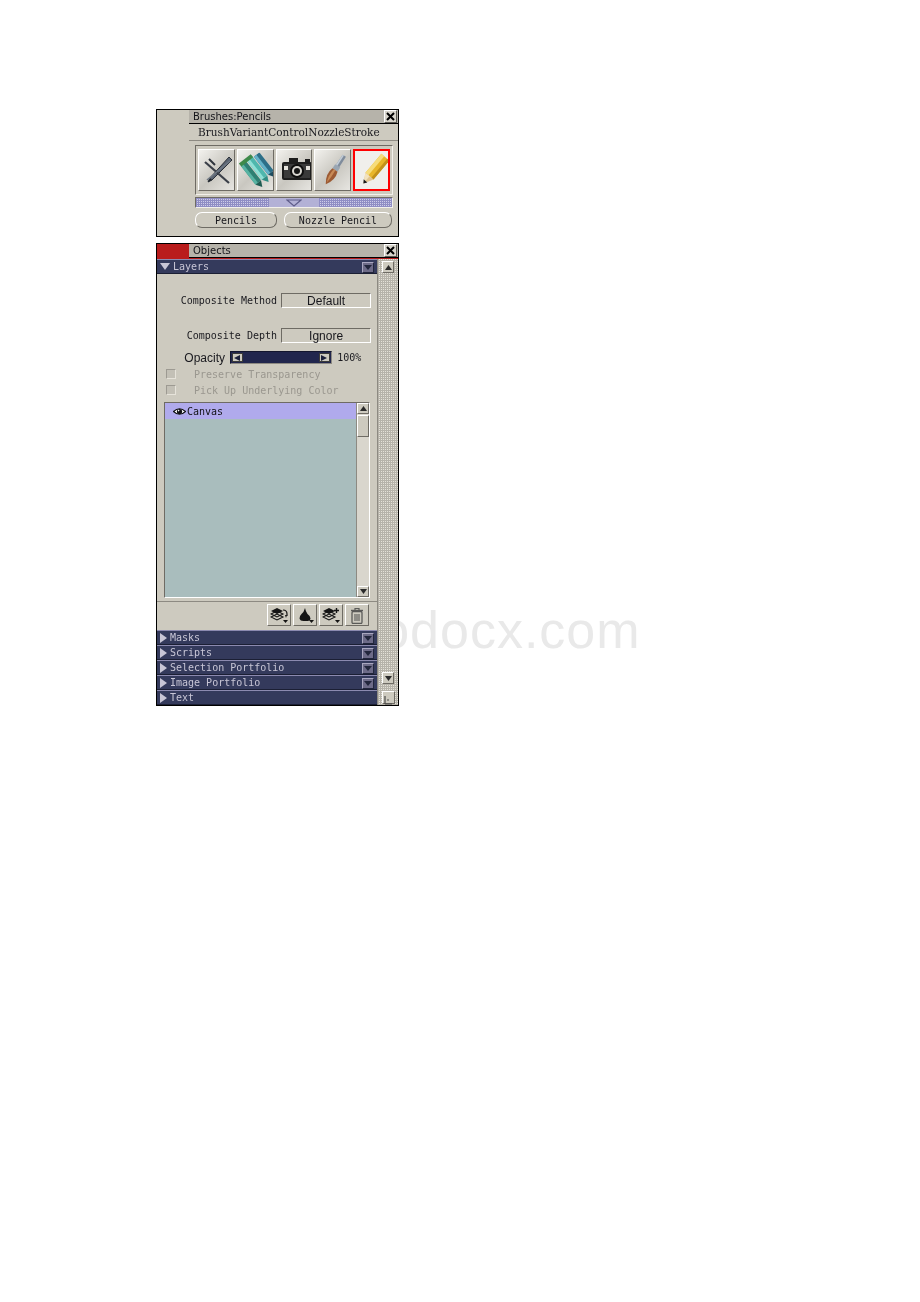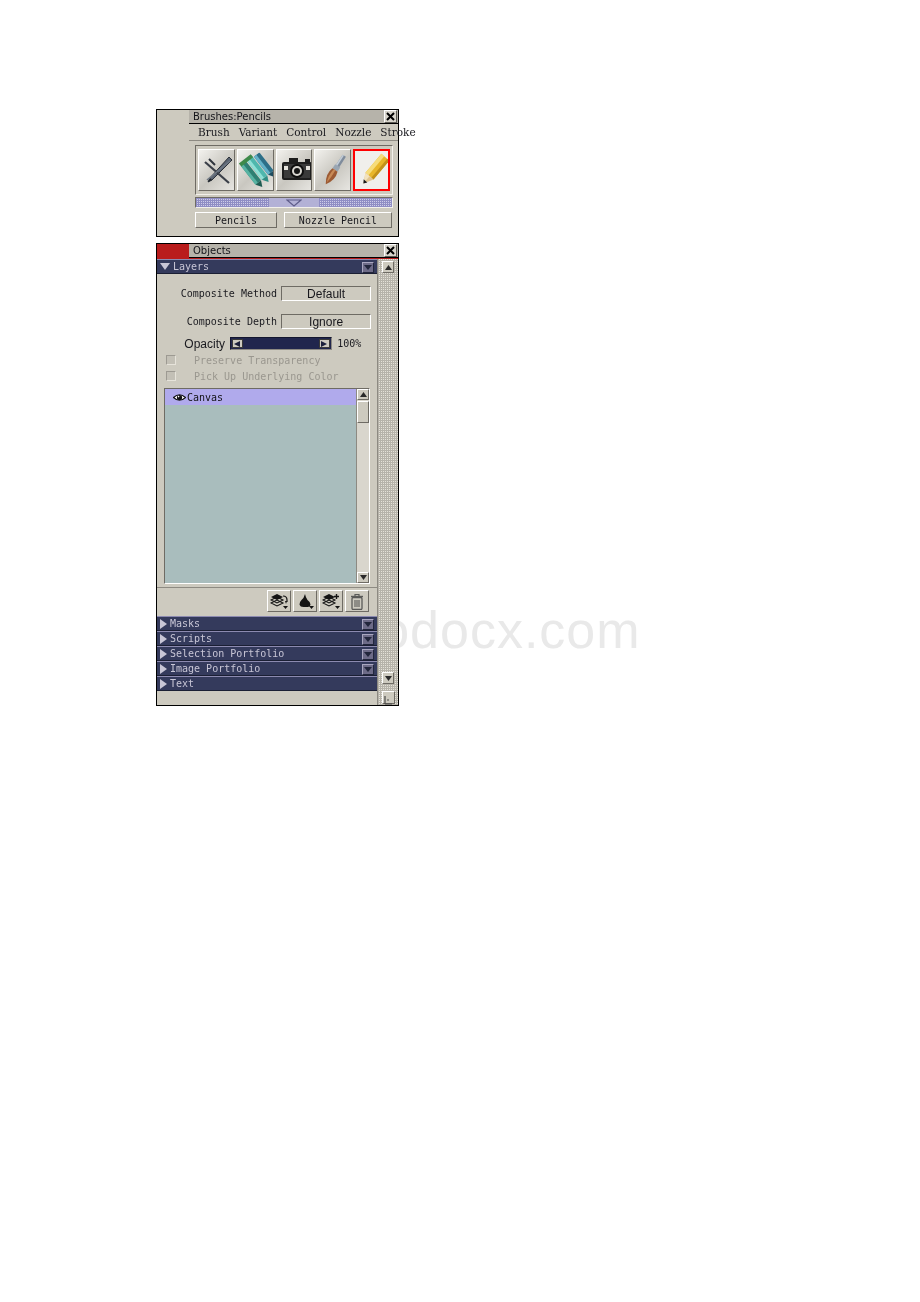--- a/index.html
+++ b/index.html
@@ -76,21 +76,20 @@
     top: 109px;
     width: 243px;
     height: 128px;
     background: #cdcabf;
   }
   #brush-menubar {
     height: 17px;
     display: flex;
     align-items: center;
     justify-content: flex-start;
-    gap: 9px;
     padding-left: 9px;
     background: #cdcabf;
     border-bottom: 1px solid #8d8a82;
     box-sizing: border-box;
   }
   #brush-menubar .mi {
     font-family: "DejaVu Serif", serif;
     font-size: 10.5px;
     color: #1a1a1f;
     line-height: 16px;
@@ -163,20 +162,21 @@
     border-left: 1px solid #ffffff;
     border-right: 1px solid #6e6b64;
     border-bottom: 1px solid #6e6b64;
     font-family: "DejaVu Sans Mono", monospace;
     font-size: 10px;
     color: #17171c;
     display: flex;
     align-items: center;
     justify-content: center;
     box-sizing: border-box;
+    border-radius: 7px;
   }
   #btab-pencils { width: 82px; }
   #btab-variant { flex: 1; }
 
   
   #objects-panel {
     left: 156px;
     top: 243px;
     width: 243px;
     height: 463px;
@@ -290,21 +290,21 @@
     border-left: 4px solid transparent;
     border-right: 4px solid transparent;
     border-top: 5px solid #22263c;
   }
 
   .prop-row {
     display: flex;
     align-items: center;
     height: 17px;
     padding: 0 6px 0 0;
-    margin-top: 11px;
+    margin-top: 18px;
   }
   .prop-label {
     font-family: "DejaVu Sans Mono", monospace;
     font-size: 10px;
     color: #1a1a1f;
     text-align: right;
     white-space: nowrap;
   }
   .prop-field {
     flex: 1;

